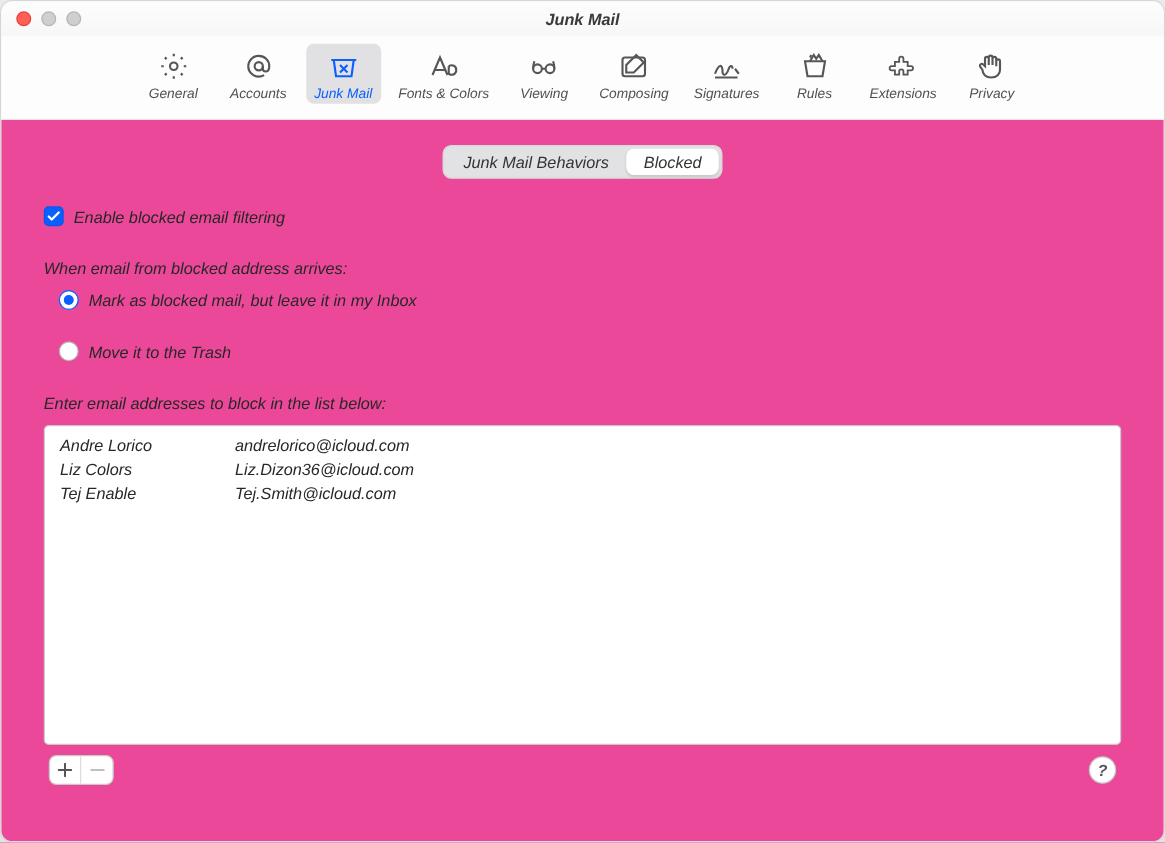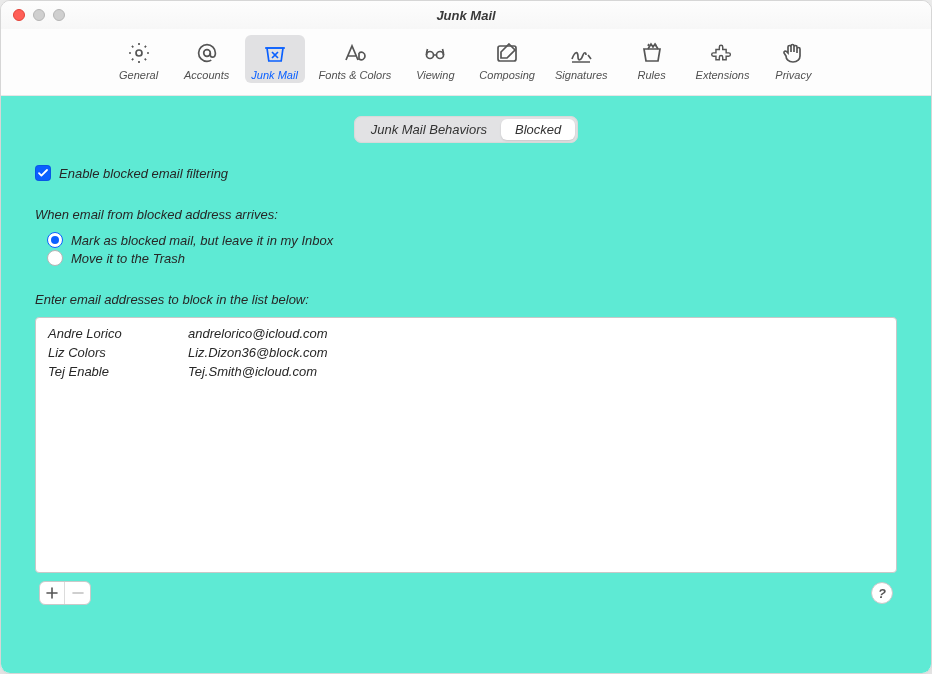--- a/index.html
+++ b/index.html
@@ -102,21 +102,21 @@
 
     .tb-label {
       font-size: 11px;
       color: #505050;
       white-space: nowrap;
     }
     .tb-item.selected .tb-label { color: #0a60ff; }
 
     .content {
       flex: 1;
-      background: #5eead4;
+      background: #ec4899;
       padding: 14px;
       display: flex;
       flex-direction: column;
     }
 
     .segmented-wrap {
       display: flex;
       justify-content: center;
       padding: 6px 0 18px 0;
     }
@@ -175,21 +175,21 @@
 
     .section-heading {
       font-size: 13px;
       color: #272727;
       margin-bottom: 10px;
     }
 
     .radio-group {
       display: flex;
       flex-direction: column;
-      gap: 2px;
+      gap: 25px;
       margin-left: 12px;
       margin-bottom: 26px;
     }
 
     .radio-row {
       display: flex;
       align-items: center;
       gap: 8px;
     }
 
@@ -438,21 +438,21 @@
 
       <div class="section-heading">Enter email addresses to block in the list below:</div>
 
       <div class="list-box">
         <div class="list-row">
           <span class="col-name">Andre Lorico</span>
           <span>andrelorico@icloud.com</span>
         </div>
         <div class="list-row">
           <span class="col-name">Liz Colors</span>
-          <span>Liz.Dizon36@block.com</span>
+          <span>Liz.Dizon36@icloud.com</span>
         </div>
         <div class="list-row">
           <span class="col-name">Tej Enable</span>
           <span>Tej.Smith@icloud.com</span>
         </div>
       </div>
 
       <div class="bottom-controls">
         <div class="add-remove">
           <div class="sq-btn">

